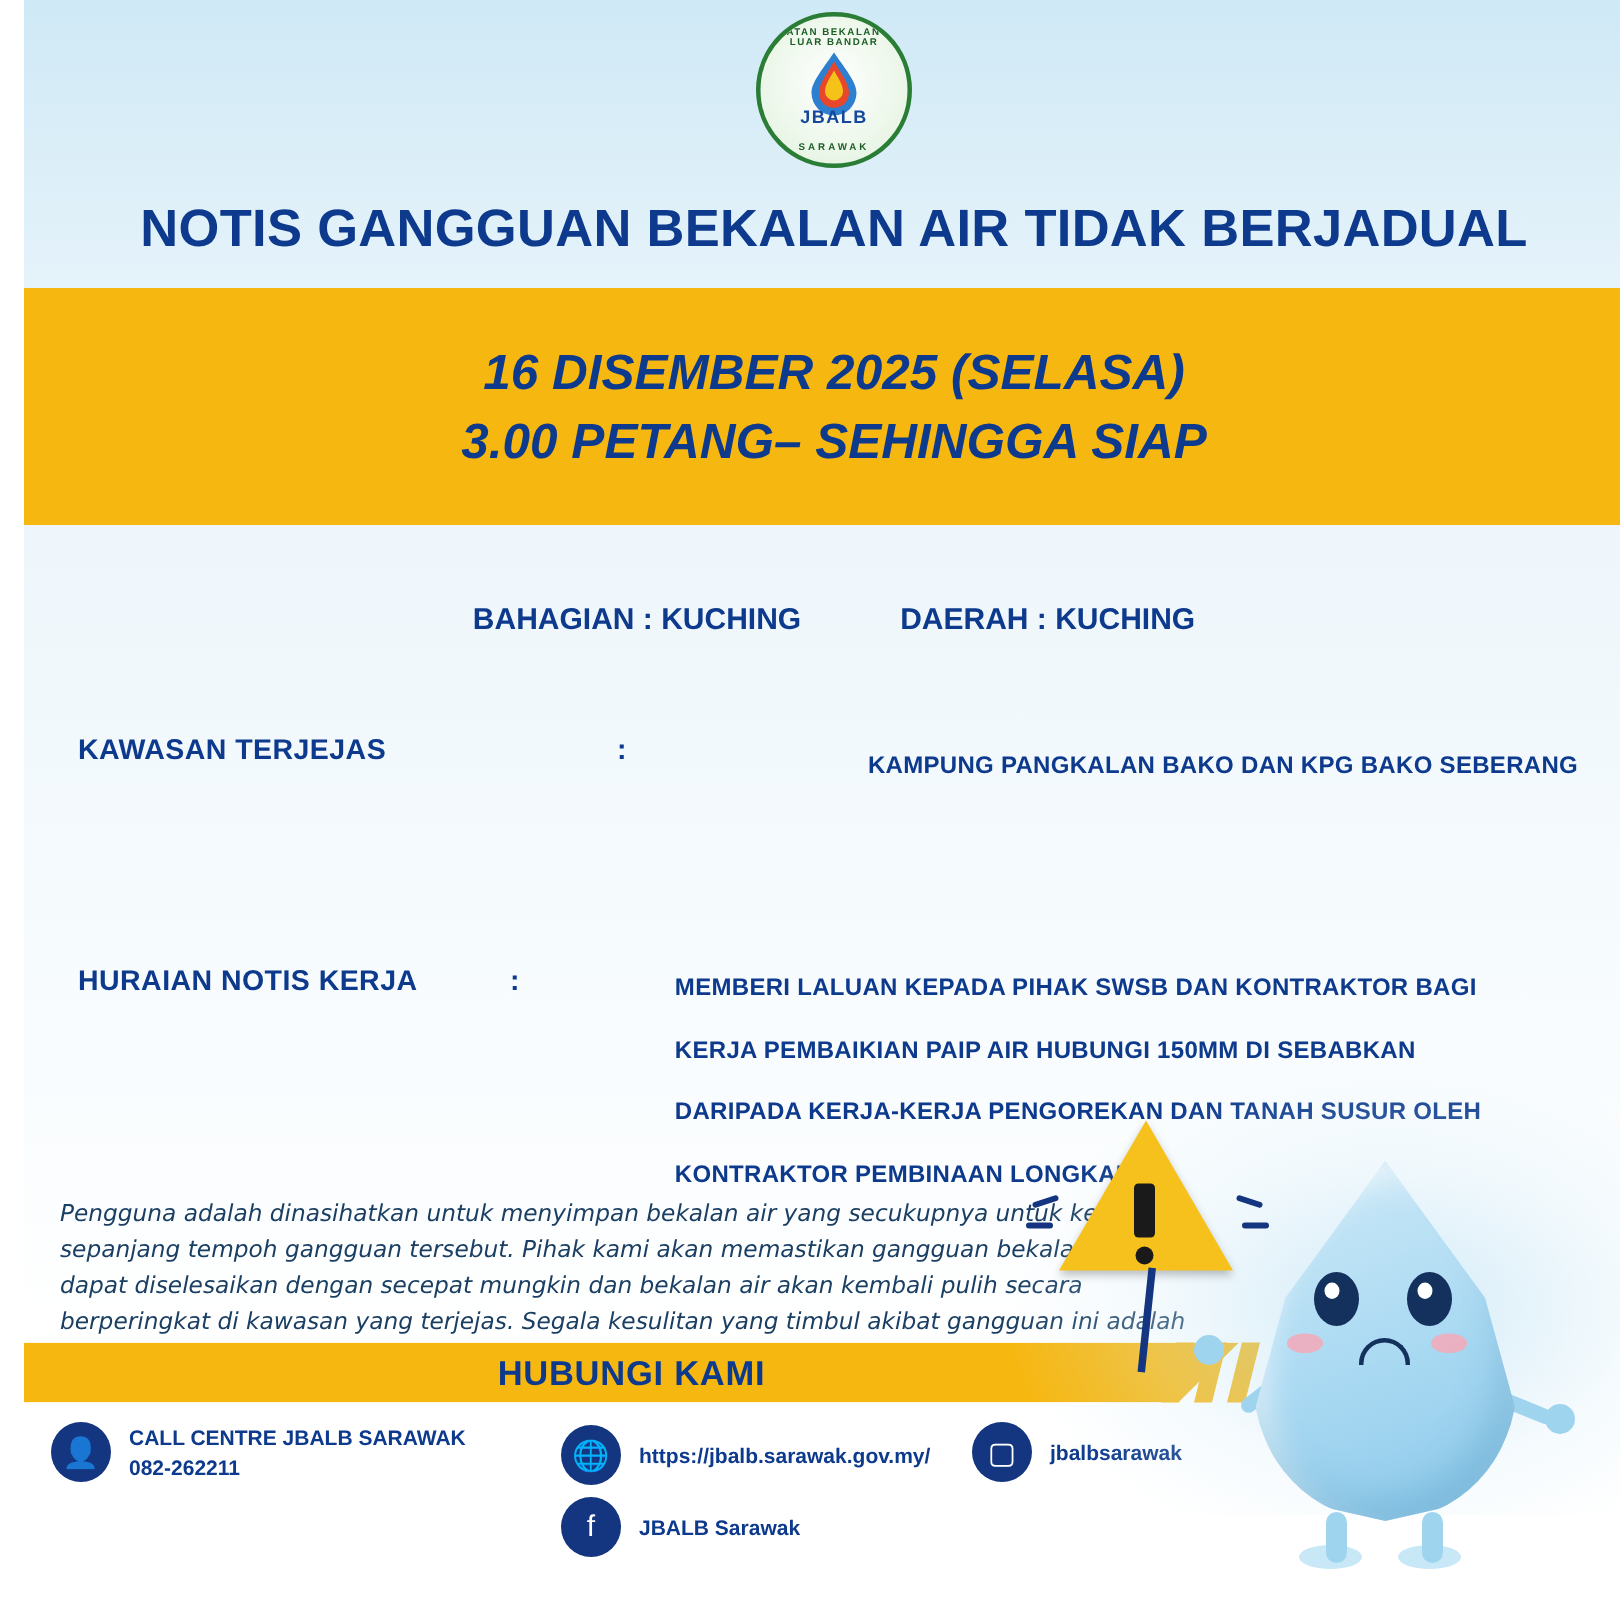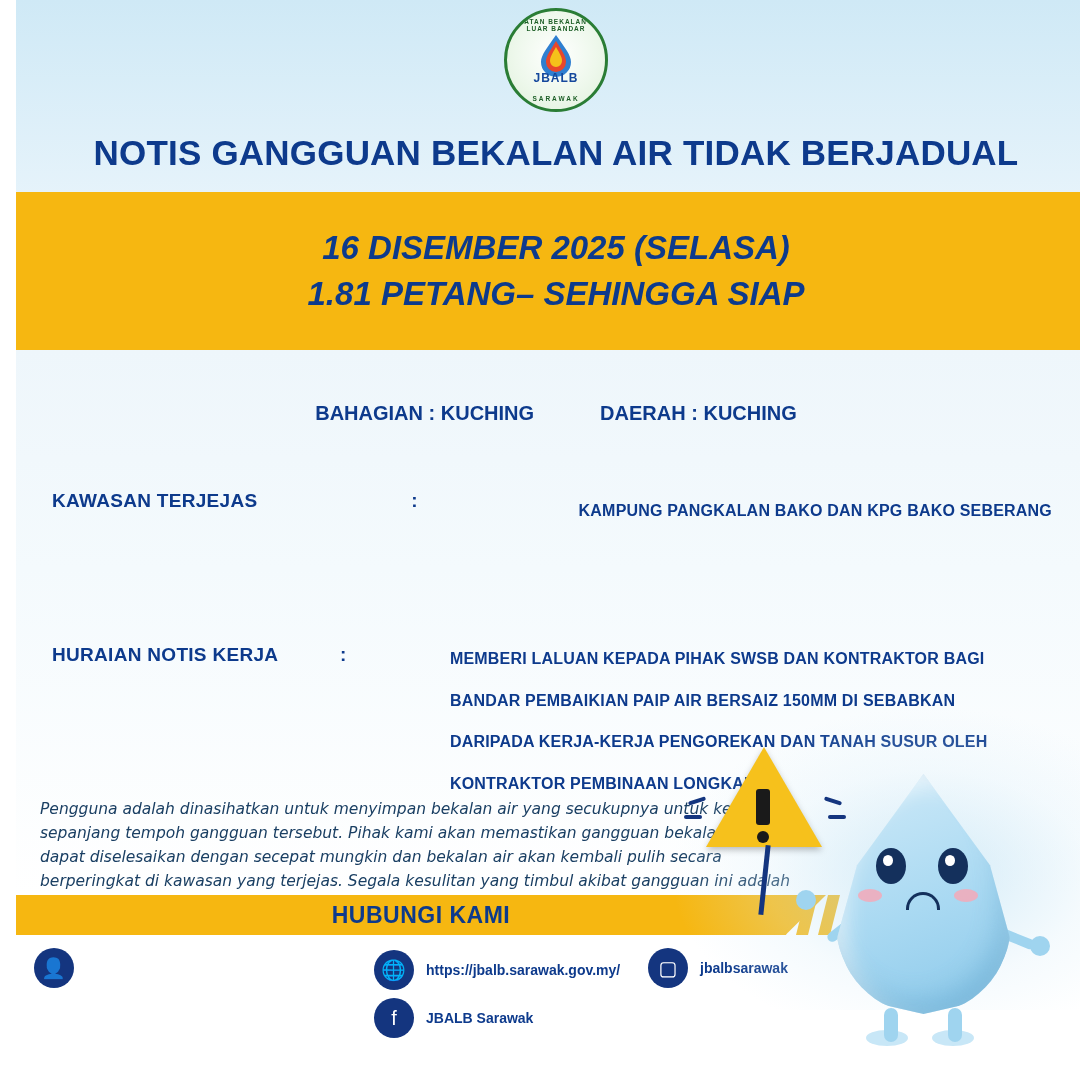--- a/index.html
+++ b/index.html
@@ -271,42 +271,42 @@
         <path d="M17 13 C21 20 23 23 23 27 A6 6 0 0 1 11 27 C11 23 13 20 17 13 Z" fill="#f5c21a"></path>
       </svg>
       <div class="logo-name">JBALB</div>
     </div>
   </div>
 
   <div class="main-title">NOTIS GANGGUAN BEKALAN AIR TIDAK BERJADUAL</div>
 
   <div class="date-band">
     <div class="line">16 DISEMBER 2025 (SELASA)</div>
-    <div class="line">1.81 PETANG– SEHINGGA SIAP</div>
+    <div class="line">3.00 PETANG– SEHINGGA SIAP</div>
   </div>
 
   <div class="body-area">
 
     <div class="region-row">
       <div>BAHAGIAN : KUCHING</div>
       <div>DAERAH : KUCHING</div>
     </div>
 
     <div class="field" id="kawasan">
       <div class="field-label">KAWASAN TERJEJAS</div>
       <div class="field-colon">:</div>
       <div class="field-value">KAMPUNG PANGKALAN BAKO DAN KPG BAKO SEBERANG</div>
     </div>
 
     <div class="field" id="huraian">
       <div class="field-label">HURAIAN NOTIS KERJA</div>
       <div class="field-colon">:</div>
       <div class="field-value">
         <div>MEMBERI LALUAN KEPADA PIHAK SWSB DAN KONTRAKTOR BAGI</div>
-        <div>BANDAR PEMBAIKIAN PAIP AIR BERSAIZ 150MM DI SEBABKAN</div>
+        <div>KERJA PEMBAIKIAN PAIP AIR HUBUNGI 150MM DI SEBABKAN</div>
         <div>DARIPADA KERJA-KERJA PENGOREKAN DAN TANAH SUSUR OLEH</div>
         <div>KONTRAKTOR PEMBINAAN LONGKANG.</div>
       </div>
     </div>
 
     <div class="advisory">Pengguna adalah dinasihatkan untuk menyimpan bekalan air yang secukupnya untuk keperluan sepanjang tempoh gangguan tersebut. Pihak kami akan memastikan gangguan bekalan air dapat diselesaikan dengan secepat mungkin dan bekalan air akan kembali pulih secara berperingkat di kawasan yang terjejas. Segala kesulitan yang timbul akibat gangguan ini adalah sangat dikesali.</div>
   </div>
 
   <div class="contact-banner">
     <div class="txt">HUBUNGI KAMI</div>
@@ -314,20 +314,24 @@
   <div class="banner-stripes">
     <i></i>
       <i></i>
       <i></i>
   </div>
 
   <div class="contacts">
 
     <div class="contact" id="c-call">
       <div class="c-icon">👤</div>
+      <div class="c-text">
+        <div>CALL CENTRE JBALB SARAWAK</div>
+        <div>082-262211</div>
+      </div>
     </div>
 
     <div class="contact" id="c-web">
       <div class="c-icon">🌐</div>
       <div class="c-text">https://jbalb.sarawak.gov.my/</div>
     </div>
 
     <div class="contact" id="c-ig">
       <div class="c-icon">▢</div>
       <div class="c-text">jbalbsarawak</div>

